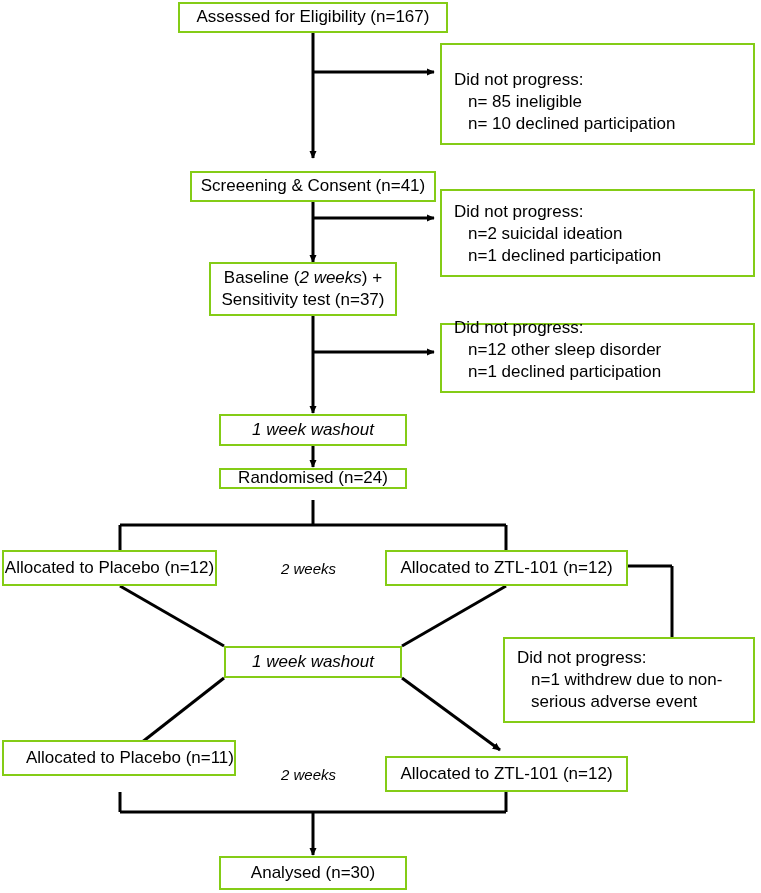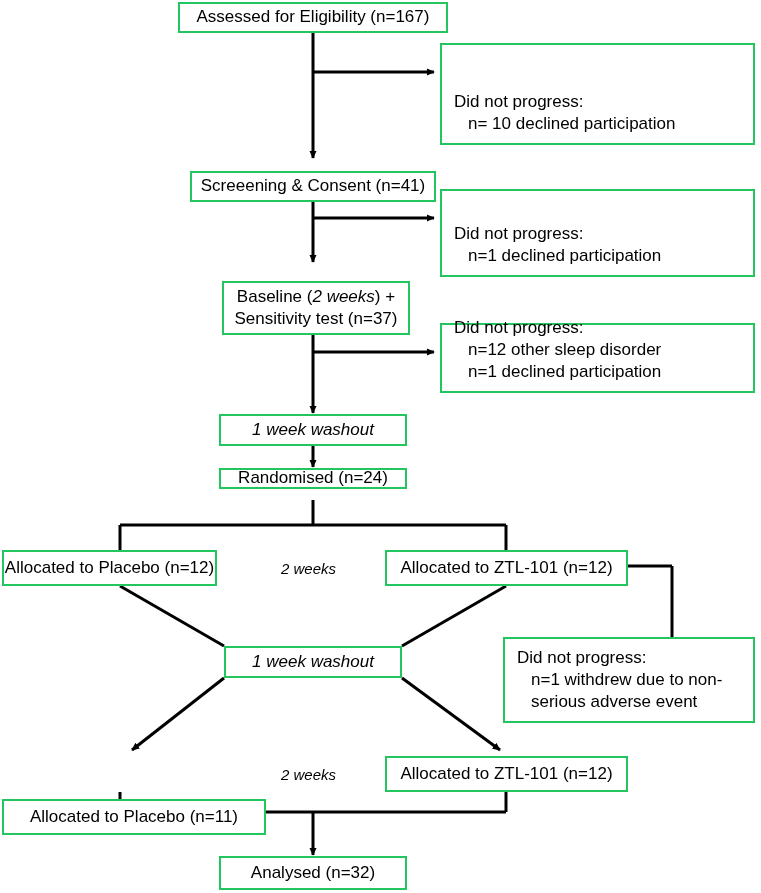--- a/index.html
+++ b/index.html
@@ -23,21 +23,21 @@
     position: absolute;
     left: 0;
     top: 0;
     width: 761px;
     height: 893px;
     pointer-events: none;
   }
   .node {
     position: absolute;
     box-sizing: border-box;
-    border: 2px solid #22c55e;
+    border: 2px solid #84cc16;
     background: #ffffff;
     display: flex;
     flex-direction: column;
     justify-content: center;
     font-size: 17px;
     line-height: 1.30;
     color: #000000;
   }
   .node.centered {
     align-items: center;
@@ -113,33 +113,35 @@
     <line x1="120" y1="812" x2="506" y2="812" stroke="#000000" stroke-width="3"></line>
     <line x1="313" y1="812" x2="313" y2="855" stroke="#000000" stroke-width="3" marker-end="url(#arrow)"></line>
   </svg>
 
   <div class="node centered" style="left:178px; top:2px; width:270px; height:31px;">
     <span class="ln">Assessed for Eligibility (n=167)</span>
   </div>
 
   <div class="node listbox" style="left:440px; top:43px; width:315px; height:102px;">
     <span class="ln">Did not progress:</span>
+    <span class="ln sub">n= 85 ineligible</span>
     <span class="ln sub">n= 10 declined participation</span>
   </div>
 
   <div class="node centered" style="left:190px; top:159px; width:246px; height:31px;margin-top:12px;">
     <span class="ln">Screeening &amp; Consent (n=41)</span>
   </div>
 
   <div class="node listbox" style="left:440px; top:189px; width:315px; height:88px;">
     <span class="ln">Did not progress:</span>
+    <span class="ln sub">n=2 suicidal ideation</span>
     <span class="ln sub">n=1 declined participation</span>
   </div>
 
-  <div class="node centered" style="left:222px; top:262px; width:188px; height:54px;margin-top:19px;">
+  <div class="node centered" style="left:209px; top:262px; width:188px; height:54px;">
     <span class="ln"><span>Baseline (</span><span class="ital">2 weeks</span><span>) +</span></span>
     <span class="ln">Sensitivity test (n=37)</span>
   </div>
 
   <div class="node listbox" style="left:440px; top:323px; width:315px; height:70px;">
     <span class="ln">Did not progress:</span>
     <span class="ln sub">n=12 other sleep disorder</span>
     <span class="ln sub">n=1 declined participation</span>
   </div>
 
@@ -163,27 +165,27 @@
 
   <div class="node listbox" style="left:503px; top:637px; width:252px; height:86px;">
     <span class="ln">Did not progress:</span>
     <span class="ln wrap">n=1 withdrew due to non-serious adverse event</span>
   </div>
 
   <div class="node centered" style="left:224px; top:646px; width:178px; height:32px;">
     <span class="ln ital">1 week washout</span>
   </div>
 
-  <div class="node centered" style="left:2px; top:799px; width:264px; height:36px;">
+  <div class="node centered" style="left:2px; top:740px; width:234px; height:36px;align-items:flex-end;">
     <span class="ln">Allocated to Placebo (n=11)</span>
   </div>
 
   <div class="node centered" style="left:385px; top:756px; width:243px; height:36px;">
     <span class="ln">Allocated to ZTL-101 (n=12)</span>
   </div>
 
   <div class="period-label" style="left:281px; top:766px;">2 weeks</div>
 
   <div class="node centered" style="left:219px; top:856px; width:188px; height:34px;">
-    <span class="ln">Analysed (n=32)</span>
+    <span class="ln">Analysed (n=30)</span>
   </div>
 
 </div>
 
 </body></html>

